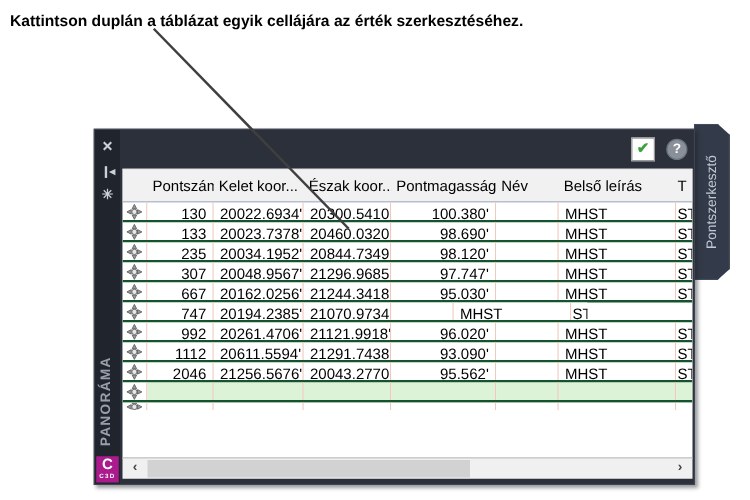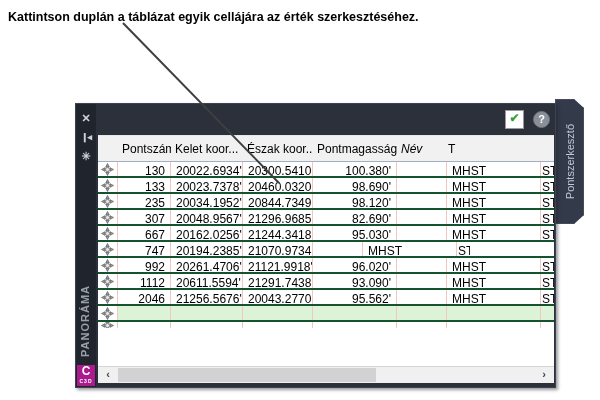--- a/index.html
+++ b/index.html
@@ -76,21 +76,21 @@
     border-right:1px solid #f1c7be;white-space:nowrap;overflow:hidden;line-height:19px;
     background:#fff;
   }
   .trow .tcell:last-child{border-right:none;}
   .icon-cell{display:flex;align-items:center;justify-content:center;padding:0;}
   .c0{width:20px;}
   .c1{width:53px;text-align:right;}
   .c2{width:72px;}
   .c3{width:70px;}
   .c4{width:84px;text-align:right;}
-  .c5{width:50px;font-style:italic;}
+  .c5{width:50px;}
   .c6{width:94px;}
   .c7{width:13px;padding:0 1px;}
   .trow.green .tcell{background:#ddf3d8;}
   .trow.green .icon-cell{background:#fff;}
   .trow.partial{height:6px;border-bottom:none;overflow:hidden;}
 
   
   .hscroll{
     height:16px;background:#f0f0f0;border-top:1px solid #d4d4d4;margin:0 1px 0 2px;
     position:relative;flex:none;
@@ -150,20 +150,21 @@
     </div>
 
     <div class="table-wrap">
       <div class="thead">
         <div class="hcell c0"></div>
       <div class="hcell c1">Pontszám</div>
           <div class="hcell c2">Kelet koor...</div>
           <div class="hcell c3">Észak koor...</div>
           <div class="hcell c4">Pontmagasság</div>
           <div class="hcell c5">Név</div>
+          <div class="hcell c6">Belső leírás</div>
           <div class="hcell c7">T</div>
         </div>
       <div class="tbody">
           <div class="trow">
             <div class="tcell icon-cell c0">
               <svg class="pt-icon" width="13" height="13" viewBox="0 0 13 13">
                 <g fill="#9a9a9a" stroke="#5f5f5f" stroke-width="0.7">
                   <polygon points="6.5,0.5 8.3,4 4.7,4"></polygon>
                   <polygon points="6.5,12.5 8.3,9 4.7,9"></polygon>
                   <polygon points="0.5,6.5 4,4.7 4,8.3"></polygon>
@@ -228,21 +229,21 @@
                   <polygon points="6.5,12.5 8.3,9 4.7,9"></polygon>
                   <polygon points="0.5,6.5 4,4.7 4,8.3"></polygon>
                   <polygon points="12.5,6.5 9,4.7 9,8.3"></polygon>
                   <circle cx="6.5" cy="6.5" r="2.1" fill="#e8e8e8"></circle>
                 </g>
               </svg>
             </div>
             <div class="tcell c1">307</div>
             <div class="tcell c2">20048.9567'</div>
             <div class="tcell c3">21296.9685'</div>
-            <div class="tcell c4">82.690'</div>
+            <div class="tcell c4">97.747'</div>
             <div class="tcell c5"></div>
             <div class="tcell c6">MHST</div>
             <div class="tcell c7">ST</div>
           </div>
           <div class="trow">
             <div class="tcell icon-cell c0">
               <svg class="pt-icon" width="13" height="13" viewBox="0 0 13 13">
                 <g fill="#9a9a9a" stroke="#5f5f5f" stroke-width="0.7">
                   <polygon points="6.5,0.5 8.3,4 4.7,4"></polygon>
                   <polygon points="6.5,12.5 8.3,9 4.7,9"></polygon>

